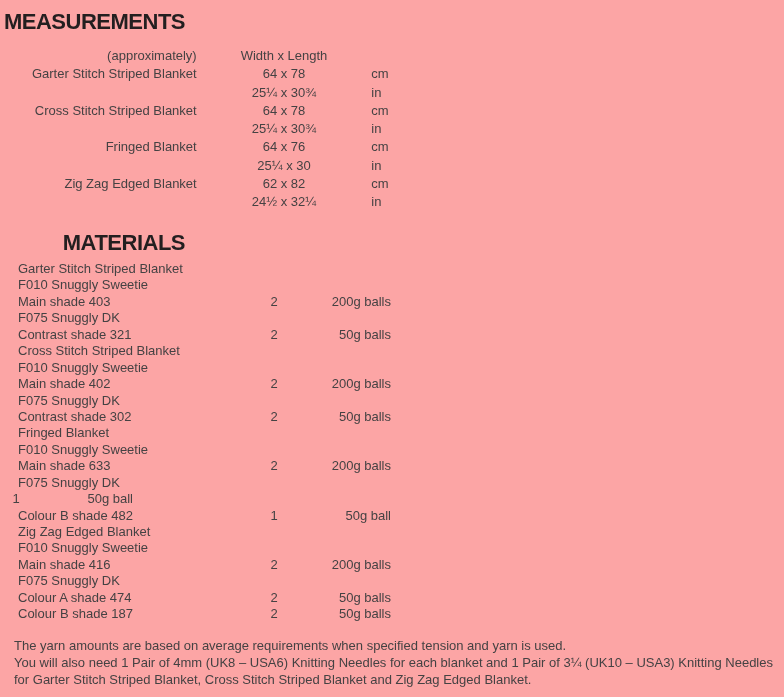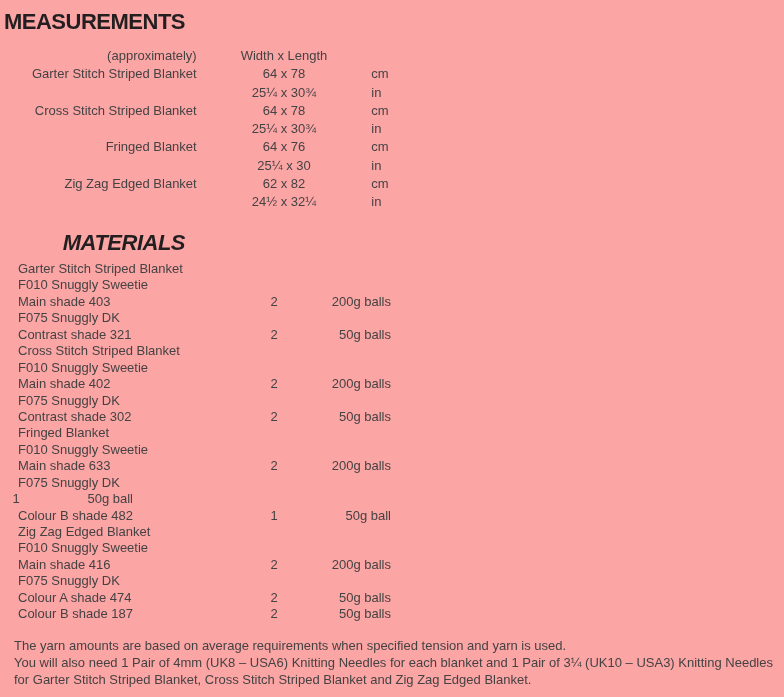--- a/index.html
+++ b/index.html
@@ -20,21 +20,21 @@
     width:185px;
     text-align:right;
     font-size:22px;
     font-weight:bold;
     letter-spacing:-0.5px;
     color:#231f20;
     line-height:1.1;
     white-space:nowrap;
   }
   #measurements-heading { top:10px; }
-  #materials-heading { top:231px;font-style:italic; }
+  #materials-heading { top:231px; }
 
   .meas-table {
     position:absolute;
     left:0;
     top:47px;
     width:391px;
   }
   .meas-table .row { display:flex; height:18.3px; line-height:18.3px;margin-left:24px; }
   .meas-table .label { width:184px; text-align:right; white-space:nowrap; }
   .meas-table .value { width:186px; text-align:center; white-space:nowrap; }

